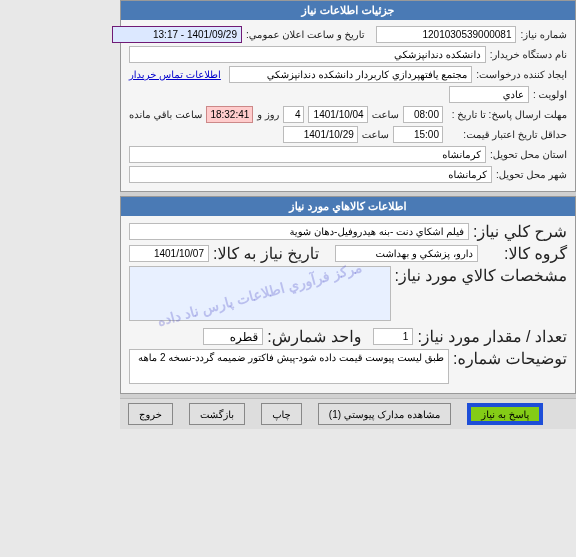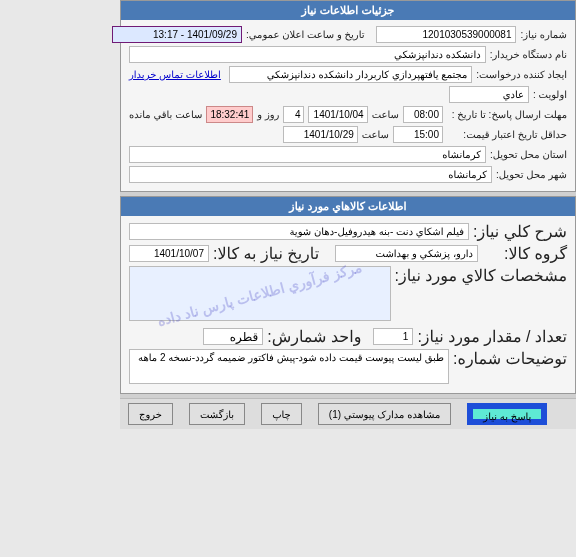--- a/index.html
+++ b/index.html
@@ -164,22 +164,22 @@
     .btn {
       background: #e0e0e0;
       border: 1px solid #888;
       padding: 2px 10px;
       font-size: 10px;
       cursor: pointer;
       font-family: Tahoma, Arial, sans-serif;
       height: 22px;
     }
     .btn-green {
-      background: #5eead4;
-      border: 6px solid #1d4ed8;
+      background: #84cc16;
+      border: 4px solid #1d4ed8;
     }
     .small-box {
       background: white;
       border: 1px solid #bbb;
       height: 17px;
       padding: 0 3px;
       font-size: 10px;
       display: flex;
       align-items: center;
     }

